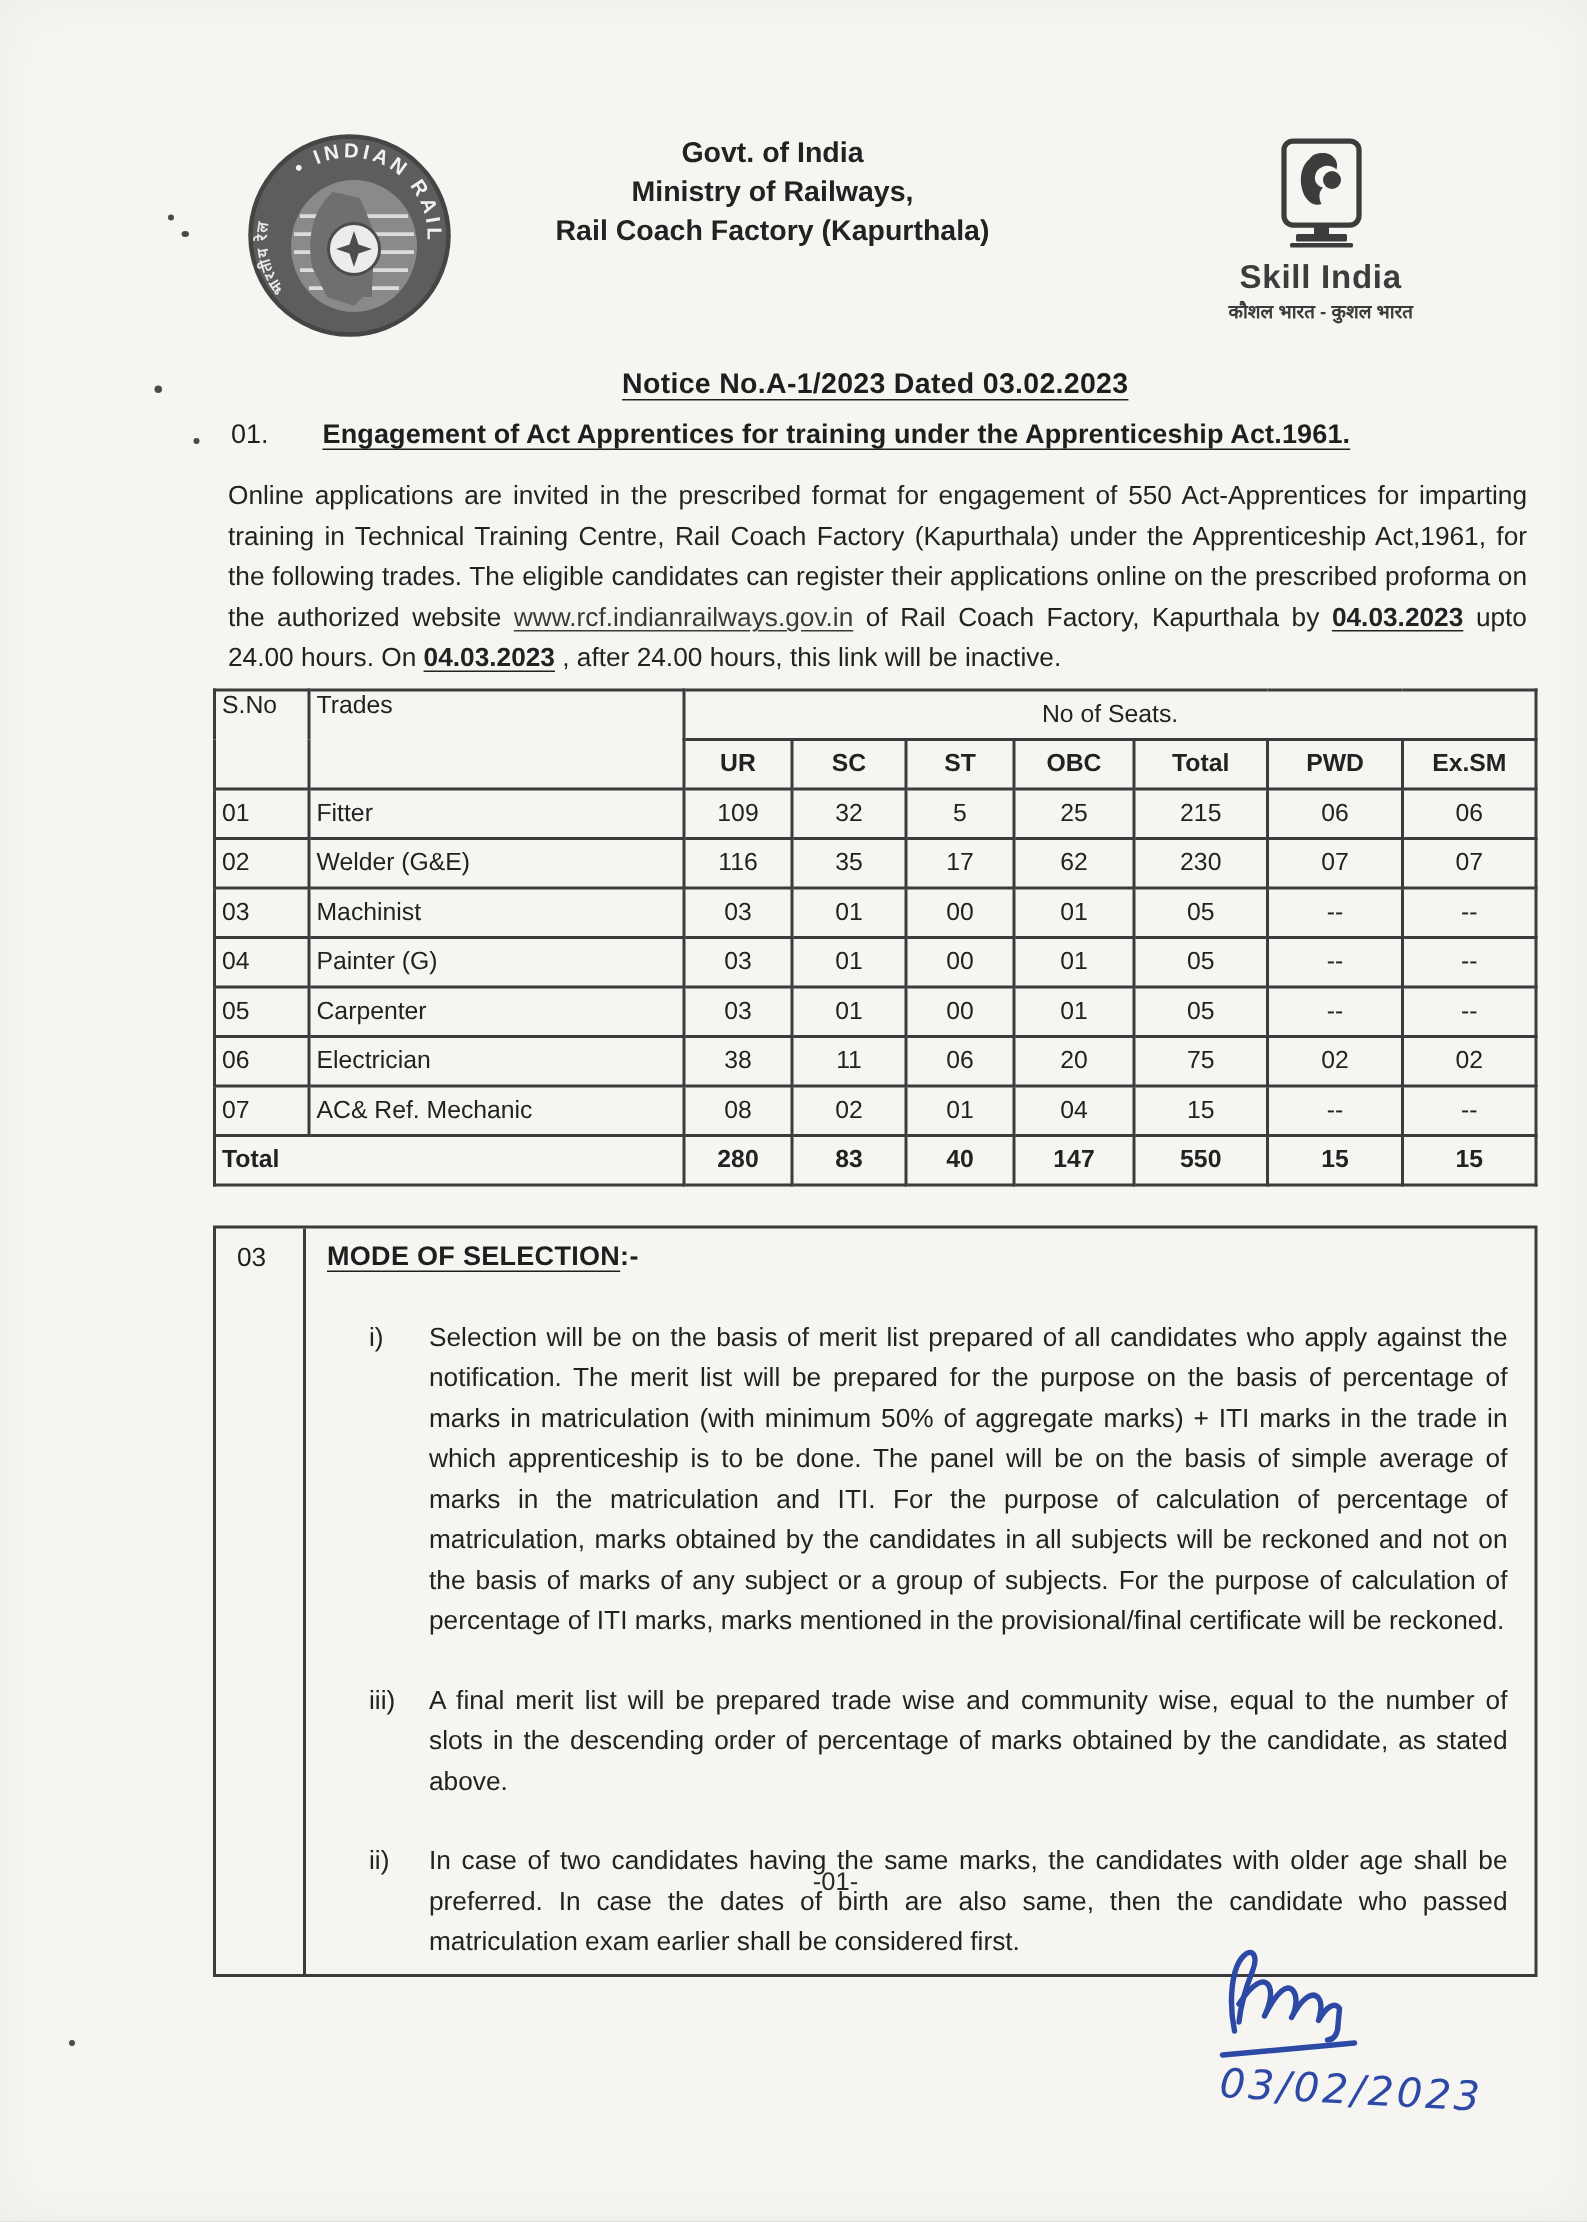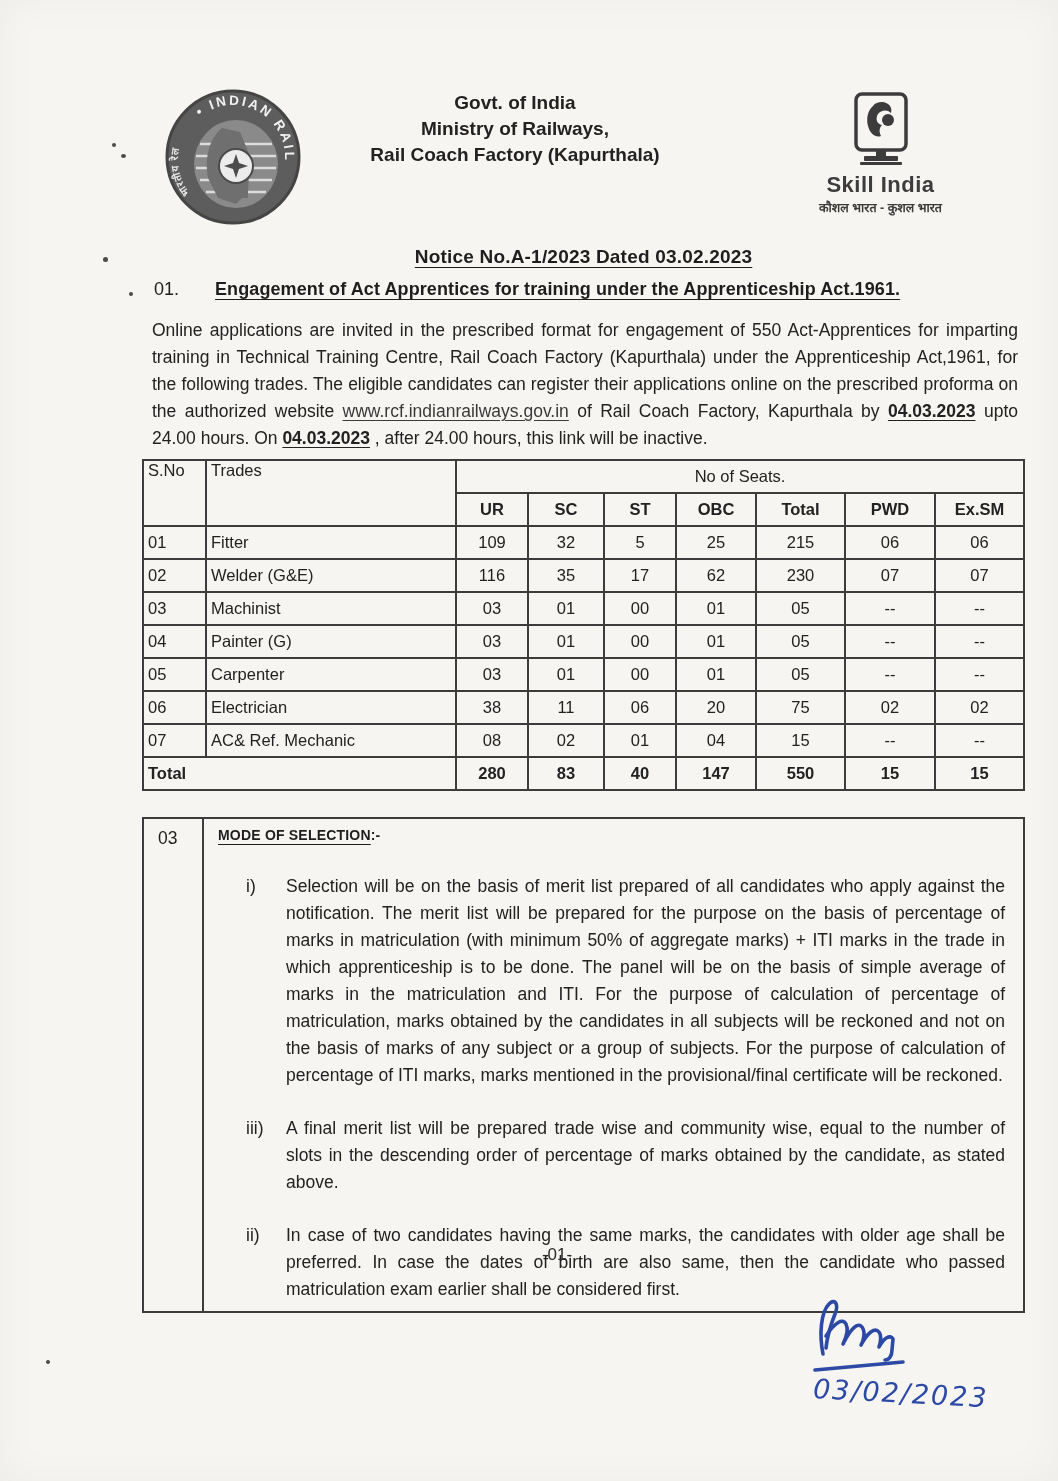--- a/index.html
+++ b/index.html
@@ -64,21 +64,21 @@
   
   .mos-box{
     margin-top:26px;width:883px;box-sizing:border-box;
     border:2.5px solid #3c3c3c;display:flex;min-height:418px;
   }
   .mos-left{
     width:60px;flex:0 0 60px;border-right:2px solid #3c3c3c;
     font-size:17.5px;padding:9px 0 0 14px;box-sizing:border-box;
   }
   .mos-content{flex:1;padding:8px 14px 8px 14px;}
-  .mos-heading{font-size:14px;font-weight:bold;letter-spacing:0.2px;}
+  .mos-heading{font-size:18px;font-weight:bold;letter-spacing:0.2px;}
   .mos-heading .u{text-decoration:underline;text-underline-offset:4px;}
   .mos-item{display:flex;margin-top:26px;font-size:17.5px;line-height:27px;color:#222;}
   .mos-item .marker{width:40px;flex:0 0 40px;margin-left:28px;}
   .mos-item .itext{flex:1;text-align:justify;padding-right:4px;}
   .mos-item.first{margin-top:30px;}
   
   .page-num{
     position:absolute;top:1245px;left:142px;width:830px;
     text-align:center;font-size:17px;color:#2a2a2a;
   }

